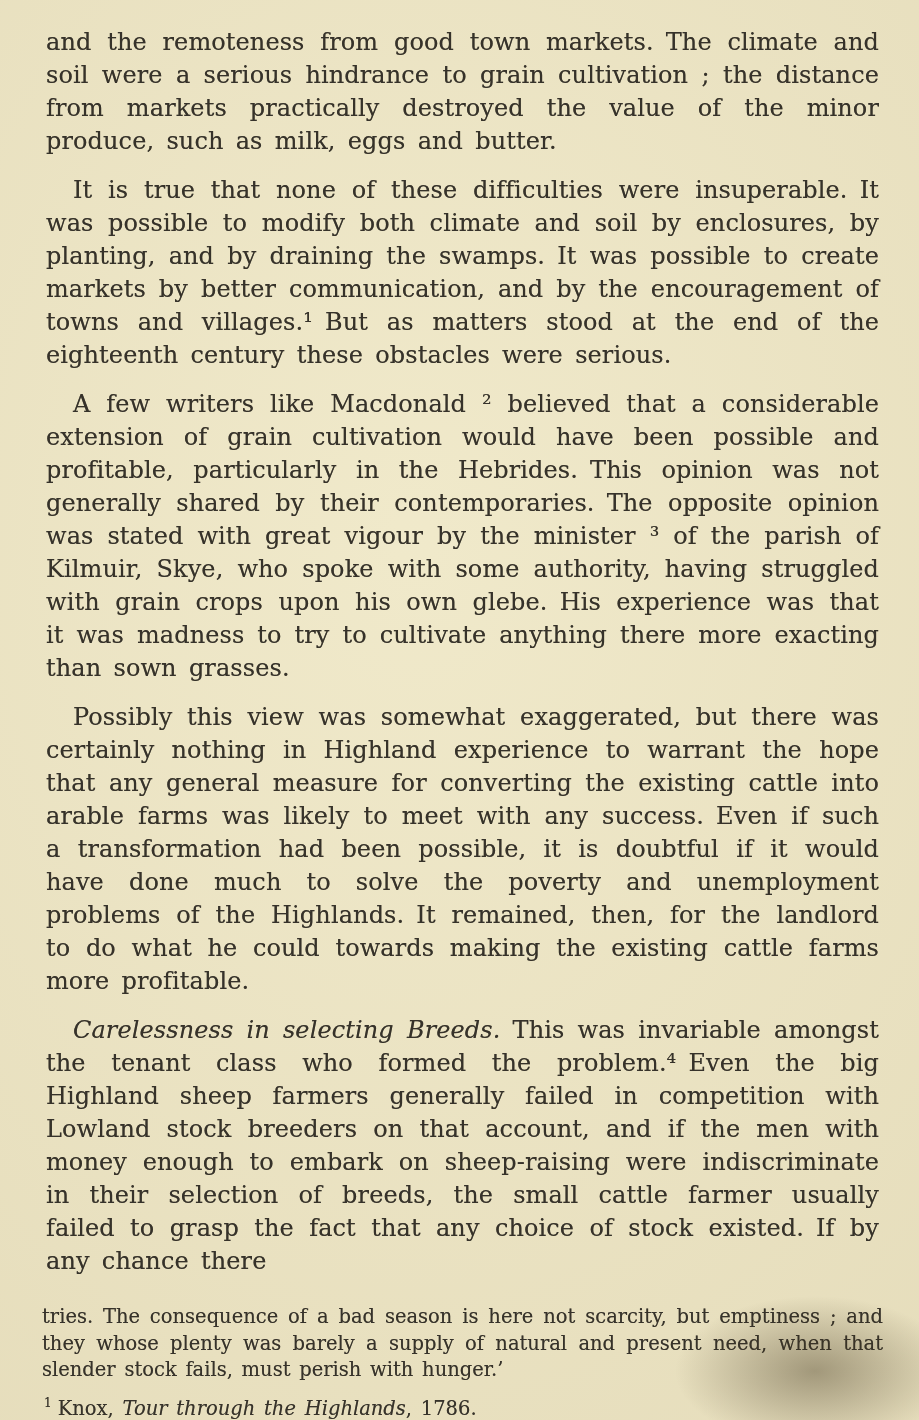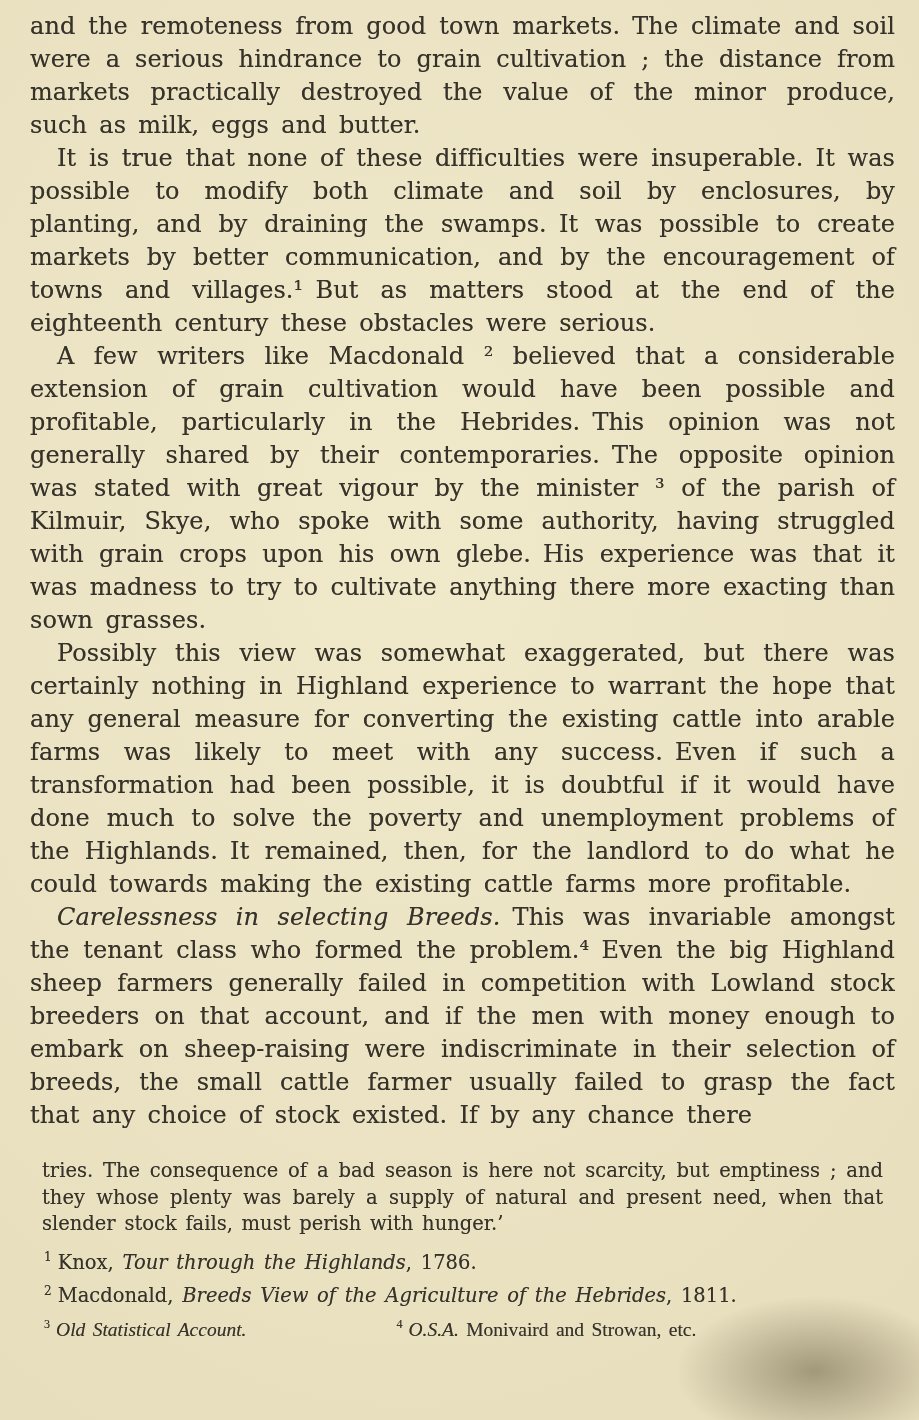--- a/index.html
+++ b/index.html
@@ -32,21 +32,21 @@
     position:absolute; right:-36px; bottom:-26px;
     width:280px; height:150px;
     background:radial-gradient(closest-side, rgba(66,54,30,0.42), rgba(66,54,30,0));
     pointer-events:none;
     z-index:2;
   }
 
   .body-text, .footnotes { position:relative; z-index:1; }
 
   p.body-para {
-    margin:0;
+    margin:16px;
     font-size:24px;
     line-height:33px;
     text-align:justify;
     word-spacing:4.5px;
     letter-spacing:0.1px;
     text-shadow:0 0 0.6px rgba(50,45,35,0.55);
   }
   p.body-para.indent { text-indent:27px; }
   p.body-para i { }
 

